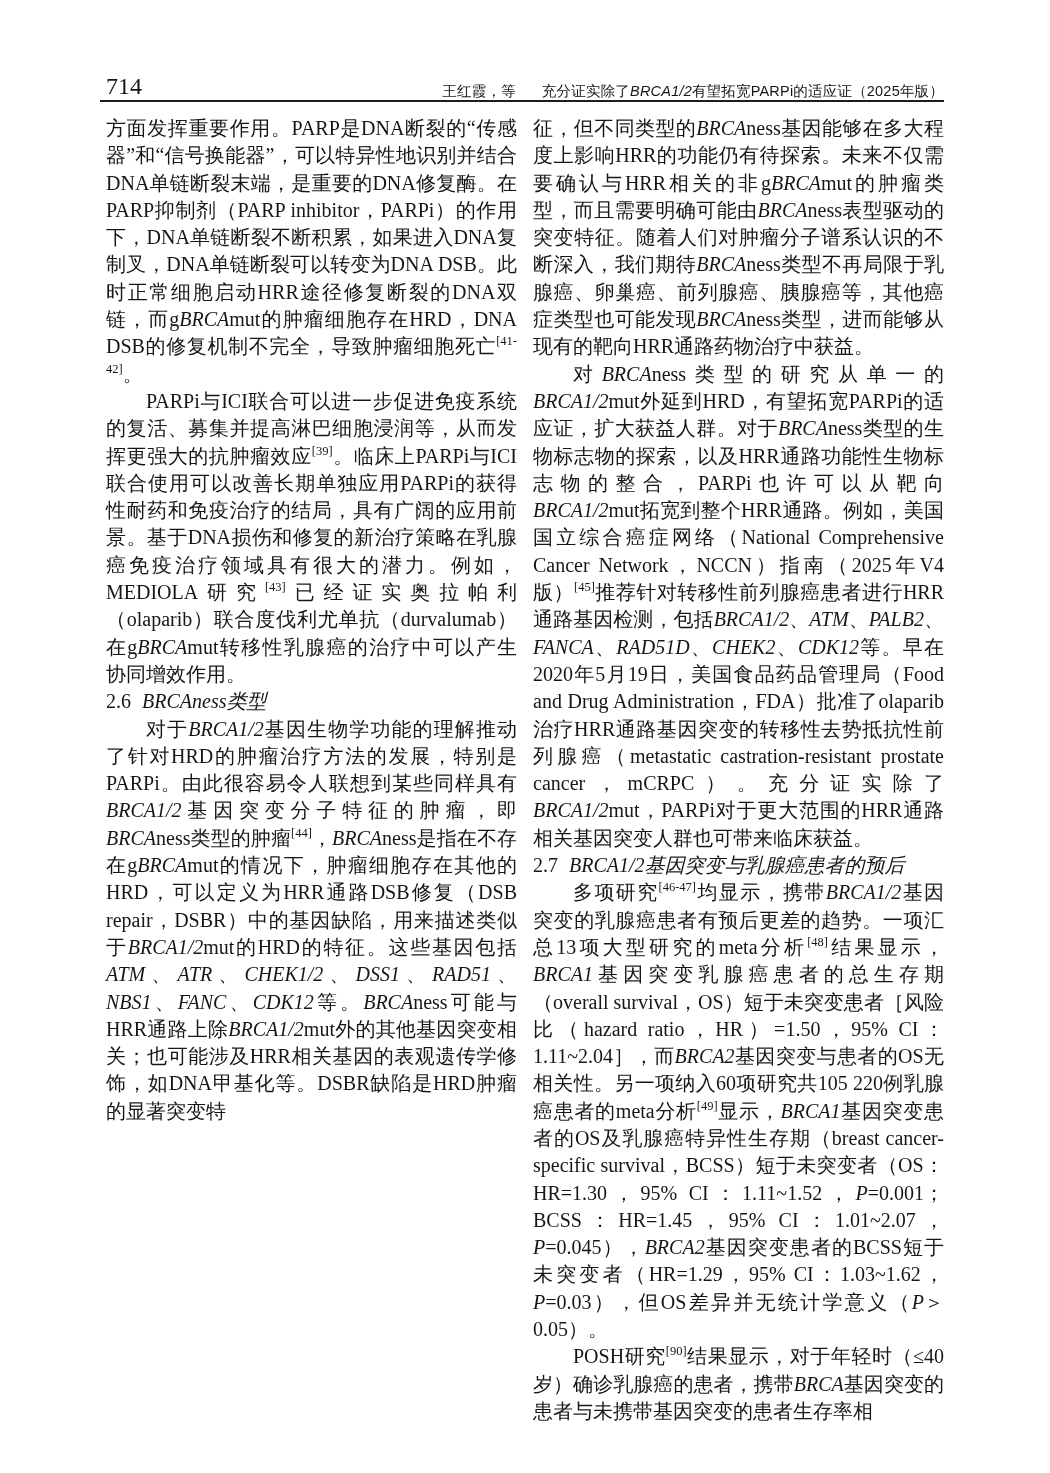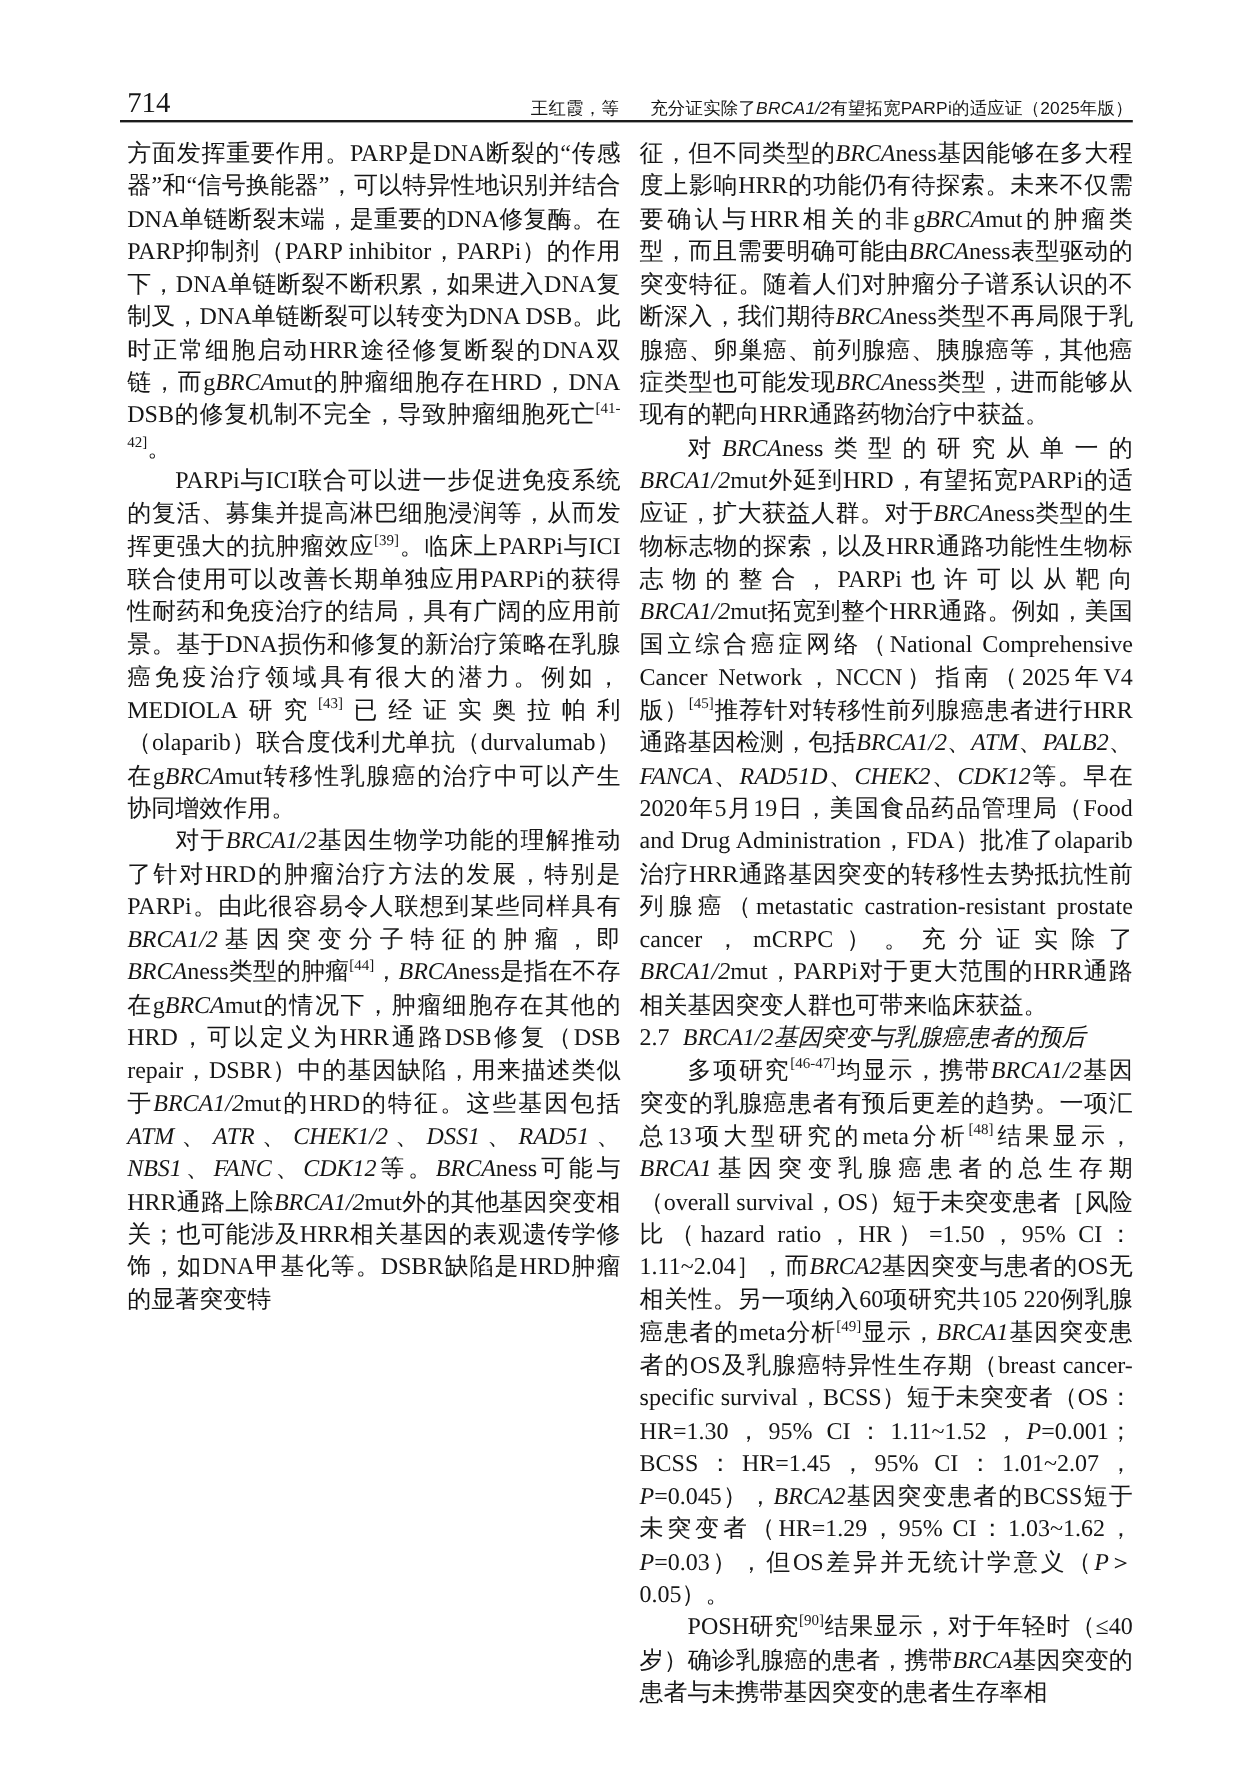--- a/index.html
+++ b/index.html
@@ -98,20 +98,21 @@
       <span class="authors">王红霞，等</span><span><span class="seg-n">充分证实除了</span><span class="seg-i">BRCA1/2</span><span class="seg-n">有望拓宽PARPi的适应证（2025年版）</span></span>
     </span>
   </header>
 
   <div class="header-rule"></div>
 
   <main class="content">
     <section class="column">
         <p class="para body"><span class="seg-n">方面发挥重要作用。PARP是DNA断裂的“传感器”和“信号换能器”，可以特异性地识别并结合DNA单链断裂末端，是重要的DNA修复酶。在PARP抑制剂（PARP inhibitor，PARPi）的作用下，DNA单链断裂不断积累，如果进入DNA复制叉，DNA单链断裂可以转变为DNA DSB。此时正常细胞启动HRR途径修复断裂的DNA双链，而g</span><span class="seg-i">BRCA</span><span class="seg-n">mut的肿瘤细胞存在HRD，DNA DSB的修复机制不完全，导致肿瘤细胞死亡</span><span class="seg-sup">[41-42]</span><span class="seg-n">。</span></p>
         <p class="para body indent"><span class="seg-n">PARPi与ICI联合可以进一步促进免疫系统的复活、募集并提高淋巴细胞浸润等，从而发挥更强大的抗肿瘤效应</span><span class="seg-sup">[39]</span><span class="seg-n">。临床上PARPi与ICI联合使用可以改善长期单独应用PARPi的获得性耐药和免疫治疗的结局，具有广阔的应用前景。基于DNA损伤和修复的新治疗策略在乳腺癌免疫治疗领域具有很大的潜力。例如，MEDIOLA研究</span><span class="seg-sup">[43]</span><span class="seg-n">已经证实奥拉帕利（olaparib）联合度伐利尤单抗（durvalumab）在g</span><span class="seg-i">BRCA</span><span class="seg-n">mut转移性乳腺癌的治疗中可以产生协同增效作用。</span></p>
+        <p class="para heading"><span class="seg-n">2.6</span><span class="seg-i">BRCA</span><span class="seg-i">ness</span><span class="seg-k">类型</span></p>
         <p class="para body indent"><span class="seg-n">对于</span><span class="seg-i">BRCA1/2</span><span class="seg-n">基因生物学功能的理解推动了针对HRD的肿瘤治疗方法的发展，特别是PARPi。由此很容易令人联想到某些同样具有</span><span class="seg-i">BRCA1/2</span><span class="seg-n">基因突变分子特征的肿瘤，即</span><span class="seg-i">BRCA</span><span class="seg-n">ness类型的肿瘤</span><span class="seg-sup">[44]</span><span class="seg-n">，</span><span class="seg-i">BRCA</span><span class="seg-n">ness是指在不存在g</span><span class="seg-i">BRCA</span><span class="seg-n">mut的情况下，肿瘤细胞存在其他的HRD，可以定义为HRR通路DSB修复（DSB repair，DSBR）中的基因缺陷，用来描述类似于</span><span class="seg-i">BRCA1/2</span><span class="seg-n">mut的HRD的特征。这些基因包括</span><span class="seg-i">ATM</span><span class="seg-n">、</span><span class="seg-i">ATR</span><span class="seg-n">、</span><span class="seg-i">CHEK1/2</span><span class="seg-n">、</span><span class="seg-i">DSS1</span><span class="seg-n">、</span><span class="seg-i">RAD51</span><span class="seg-n">、</span><span class="seg-i">NBS1</span><span class="seg-n">、</span><span class="seg-i">FANC</span><span class="seg-n">、</span><span class="seg-i">CDK12</span><span class="seg-n">等。</span><span class="seg-i">BRCA</span><span class="seg-n">ness可能与HRR通路上除</span><span class="seg-i">BRCA1/2</span><span class="seg-n">mut外的其他基因突变相关；也可能涉及HRR相关基因的表观遗传学修饰，如DNA甲基化等。DSBR缺陷是HRD肿瘤的显著突变特</span></p>
       </section>
     <section class="column">
         <p class="para body"><span class="seg-n">征，但不同类型的</span><span class="seg-i">BRCA</span><span class="seg-n">ness基因能够在多大程度上影响HRR的功能仍有待探索。未来不仅需要确认与HRR相关的非g</span><span class="seg-i">BRCA</span><span class="seg-n">mut的肿瘤类型，而且需要明确可能由</span><span class="seg-i">BRCA</span><span class="seg-n">ness表型驱动的突变特征。随着人们对肿瘤分子谱系认识的不断深入，我们期待</span><span class="seg-i">BRCA</span><span class="seg-n">ness类型不再局限于乳腺癌、卵巢癌、前列腺癌、胰腺癌等，其他癌症类型也可能发现</span><span class="seg-i">BRCA</span><span class="seg-n">ness类型，进而能够从现有的靶向HRR通路药物治疗中获益。</span></p>
         <p class="para body indent"><span class="seg-n">对</span><span class="seg-i">BRCA</span><span class="seg-n">ness类型的研究从单一的</span><span class="seg-i">BRCA1/2</span><span class="seg-n">mut外延到HRD，有望拓宽PARPi的适应证，扩大获益人群。对于</span><span class="seg-i">BRCA</span><span class="seg-n">ness类型的生物标志物的探索，以及HRR通路功能性生物标志物的整合，PARPi也许可以从靶向</span><span class="seg-i">BRCA1/2</span><span class="seg-n">mut拓宽到整个HRR通路。例如，美国国立综合癌症网络（National Comprehensive Cancer Network，NCCN）指南（2025年V4版）</span><span class="seg-sup">[45]</span><span class="seg-n">推荐针对转移性前列腺癌患者进行HRR通路基因检测，包括</span><span class="seg-i">BRCA1/2</span><span class="seg-n">、</span><span class="seg-i">ATM</span><span class="seg-n">、</span><span class="seg-i">PALB2</span><span class="seg-n">、</span><span class="seg-i">FANCA</span><span class="seg-n">、</span><span class="seg-i">RAD51D</span><span class="seg-n">、</span><span class="seg-i">CHEK2</span><span class="seg-n">、</span><span class="seg-i">CDK12</span><span class="seg-n">等。早在2020年5月19日，美国食品药品管理局（Food and Drug Administration，FDA）批准了olaparib治疗HRR通路基因突变的转移性去势抵抗性前列腺癌（metastatic castration-resistant prostate cancer，mCRPC）。充分证实除了</span><span class="seg-i">BRCA1/2</span><span class="seg-n">mut，PARPi对于更大范围的HRR通路相关基因突变人群也可带来临床获益。</span></p>
         <p class="para heading"><span class="seg-n">2.7</span><span class="seg-i">BRCA1/2</span><span class="seg-k">基因突变与乳腺癌患者的预后</span></p>
         <p class="para body indent"><span class="seg-n">多项研究</span><span class="seg-sup">[46-47]</span><span class="seg-n">均显示，携带</span><span class="seg-i">BRCA1/2</span><span class="seg-n">基因突变的乳腺癌患者有预后更差的趋势。一项汇总13项大型研究的meta分析</span><span class="seg-sup">[48]</span><span class="seg-n">结果显示，</span><span class="seg-i">BRCA1</span><span class="seg-n">基因突变乳腺癌患者的总生存期（overall survival，OS）短于未突变患者［风险比（hazard ratio，HR）=1.50，95% CI：1.11~2.04］，而</span><span class="seg-i">BRCA2</span><span class="seg-n">基因突变与患者的OS无相关性。另一项纳入60项研究共105 220例乳腺癌患者的meta分析</span><span class="seg-sup">[49]</span><span class="seg-n">显示，</span><span class="seg-i">BRCA1</span><span class="seg-n">基因突变患者的OS及乳腺癌特异性生存期（breast cancer-specific survival，BCSS）短于未突变者（OS：HR=1.30，95% CI：1.11~1.52，</span><span class="seg-i">P</span><span class="seg-n">=0.001；BCSS：HR=1.45，95% CI：1.01~2.07，</span><span class="seg-i">P</span><span class="seg-n">=0.045），</span><span class="seg-i">BRCA2</span><span class="seg-n">基因突变患者的BCSS短于未突变者（HR=1.29，95% CI：1.03~1.62，</span><span class="seg-i">P</span><span class="seg-n">=0.03），但OS差异并无统计学意义（</span><span class="seg-i">P</span><span class="seg-n">＞0.05）。</span></p>
         <p class="para body indent"><span class="seg-n">POSH研究</span><span class="seg-sup">[90]</span><span class="seg-n">结果显示，对于年轻时（≤40岁）确诊乳腺癌的患者，携带</span><span class="seg-i">BRCA</span><span class="seg-n">基因突变的患者与未携带基因突变的患者生存率相</span></p>
       </section>
   </main>

